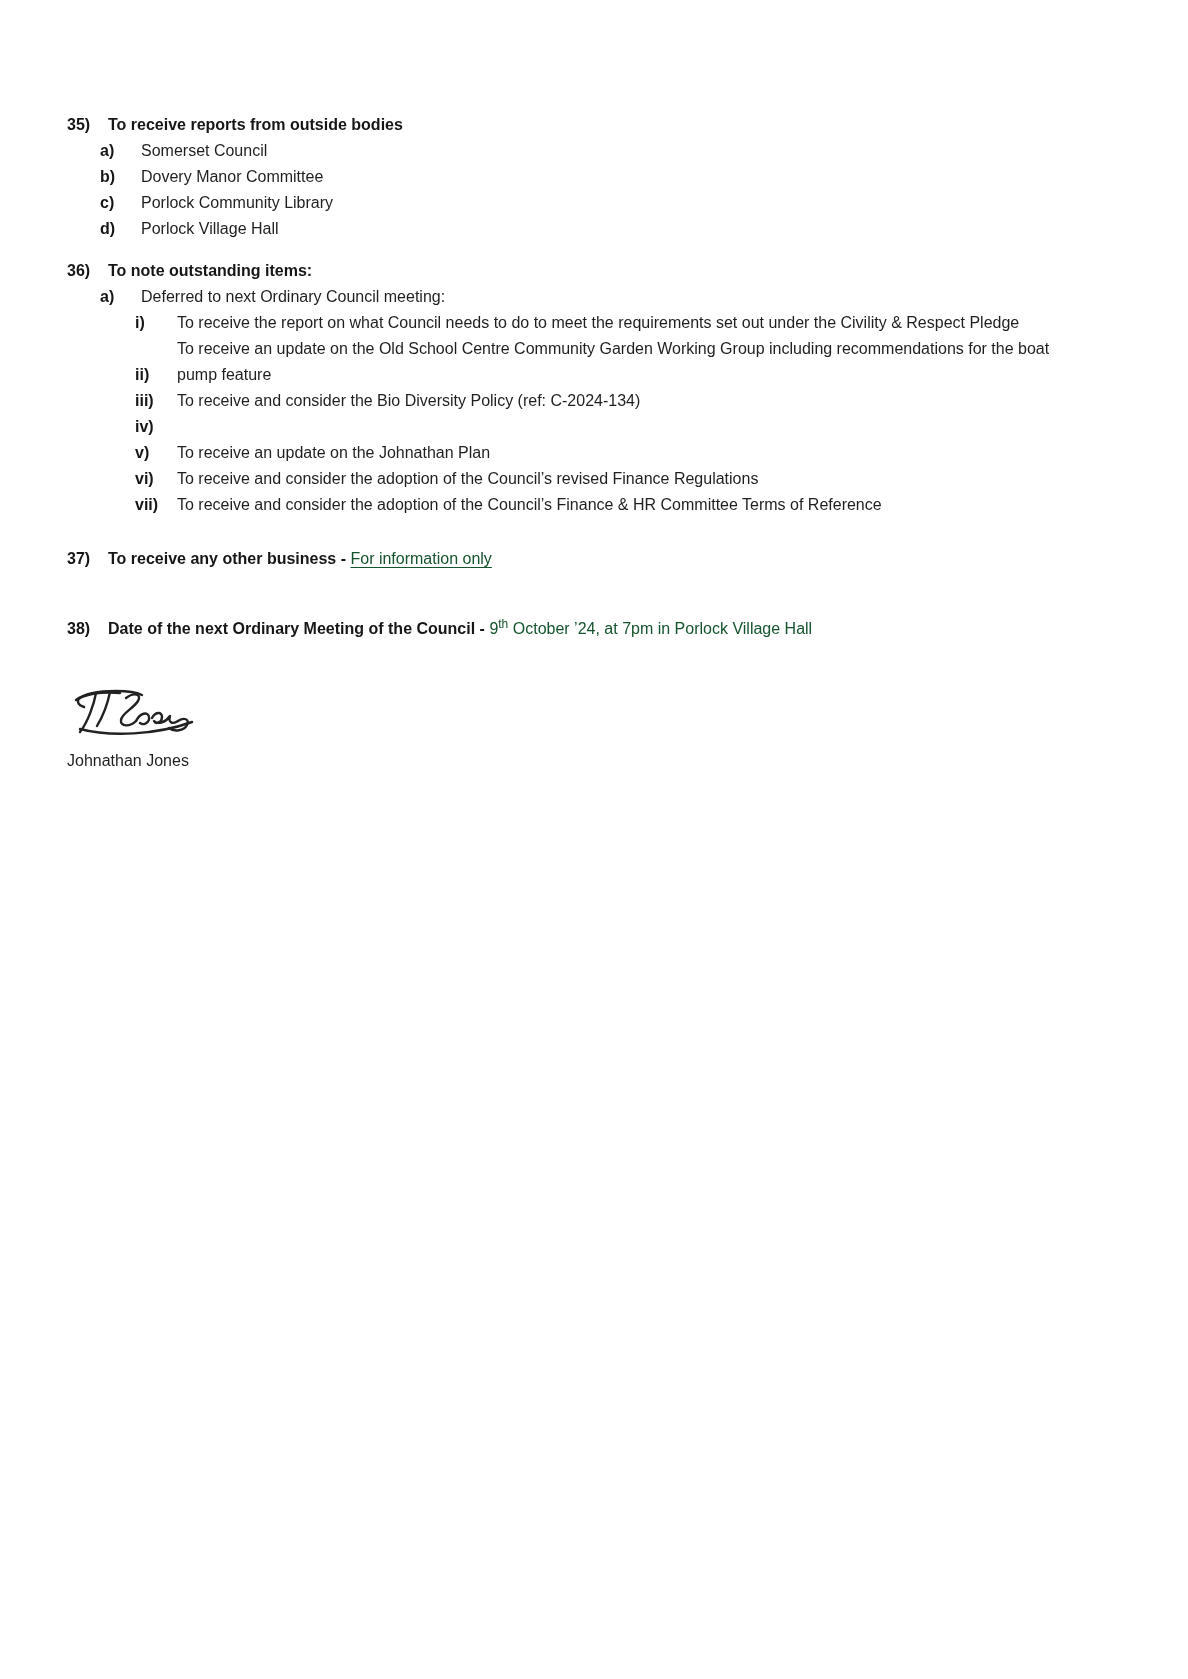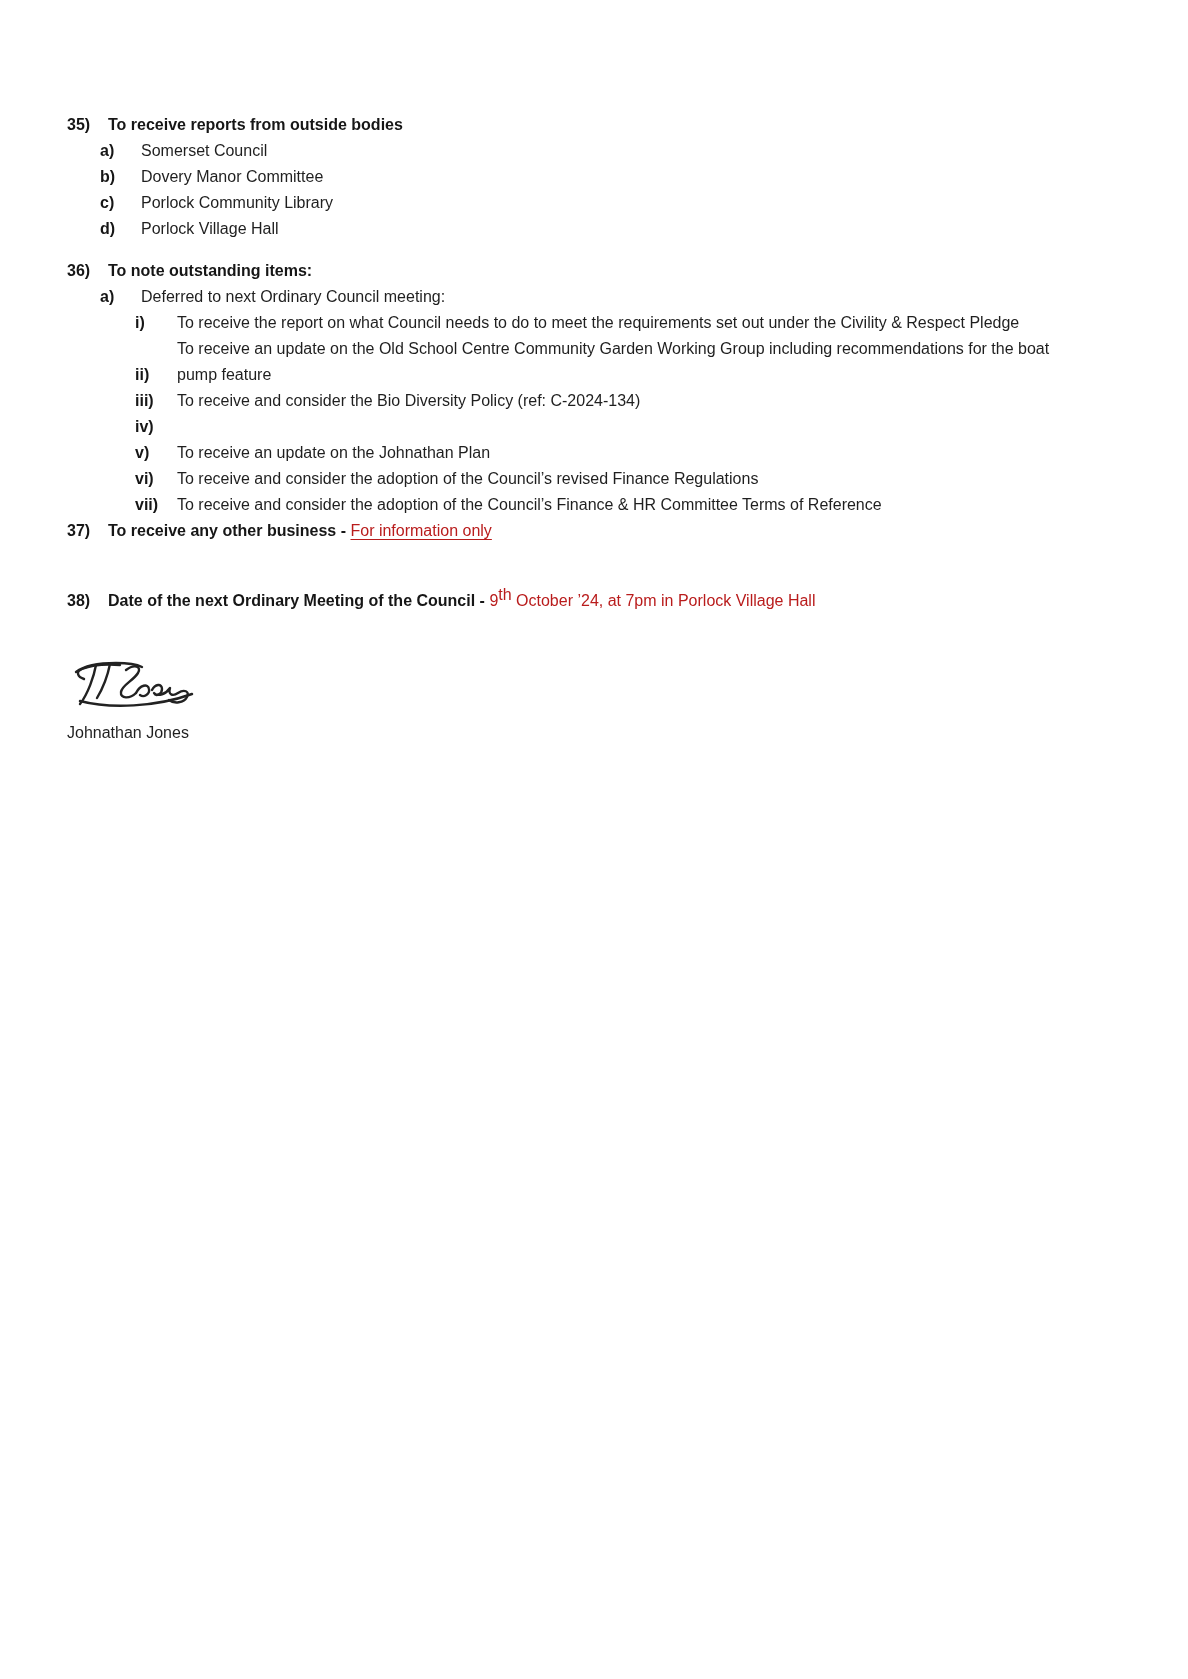--- a/index.html
+++ b/index.html
@@ -48,29 +48,29 @@
   .roman-label {
     min-width: 34px;
     flex-shrink: 0;
     font-weight: 700;
     color: #161616;
   }
   .roman-text {
     max-width: 885px;
   }
   .section-36 { margin-top: 16px; }
-  .section-37 { }
+  .section-37 { margin-top: 28px; }
   .section-38 { margin-top: 44px; }
-  .regular { font-weight: 400; color: #b91c1c; }
+  .regular { font-weight: 400; color: #14532d; }
   .underline {
     text-decoration: underline;
     text-underline-offset: 3px;
   }
   sup {
-    font-size: 16px;
+    font-size: 12px;
     line-height: 0;
     vertical-align: super;
   }
   .signature-block { margin-top: 38px; }
   .signature-image {
     display: block;
     margin-left: 3px;
     margin-bottom: 12px;
   }
   .signatory-name, .signatory-title {

